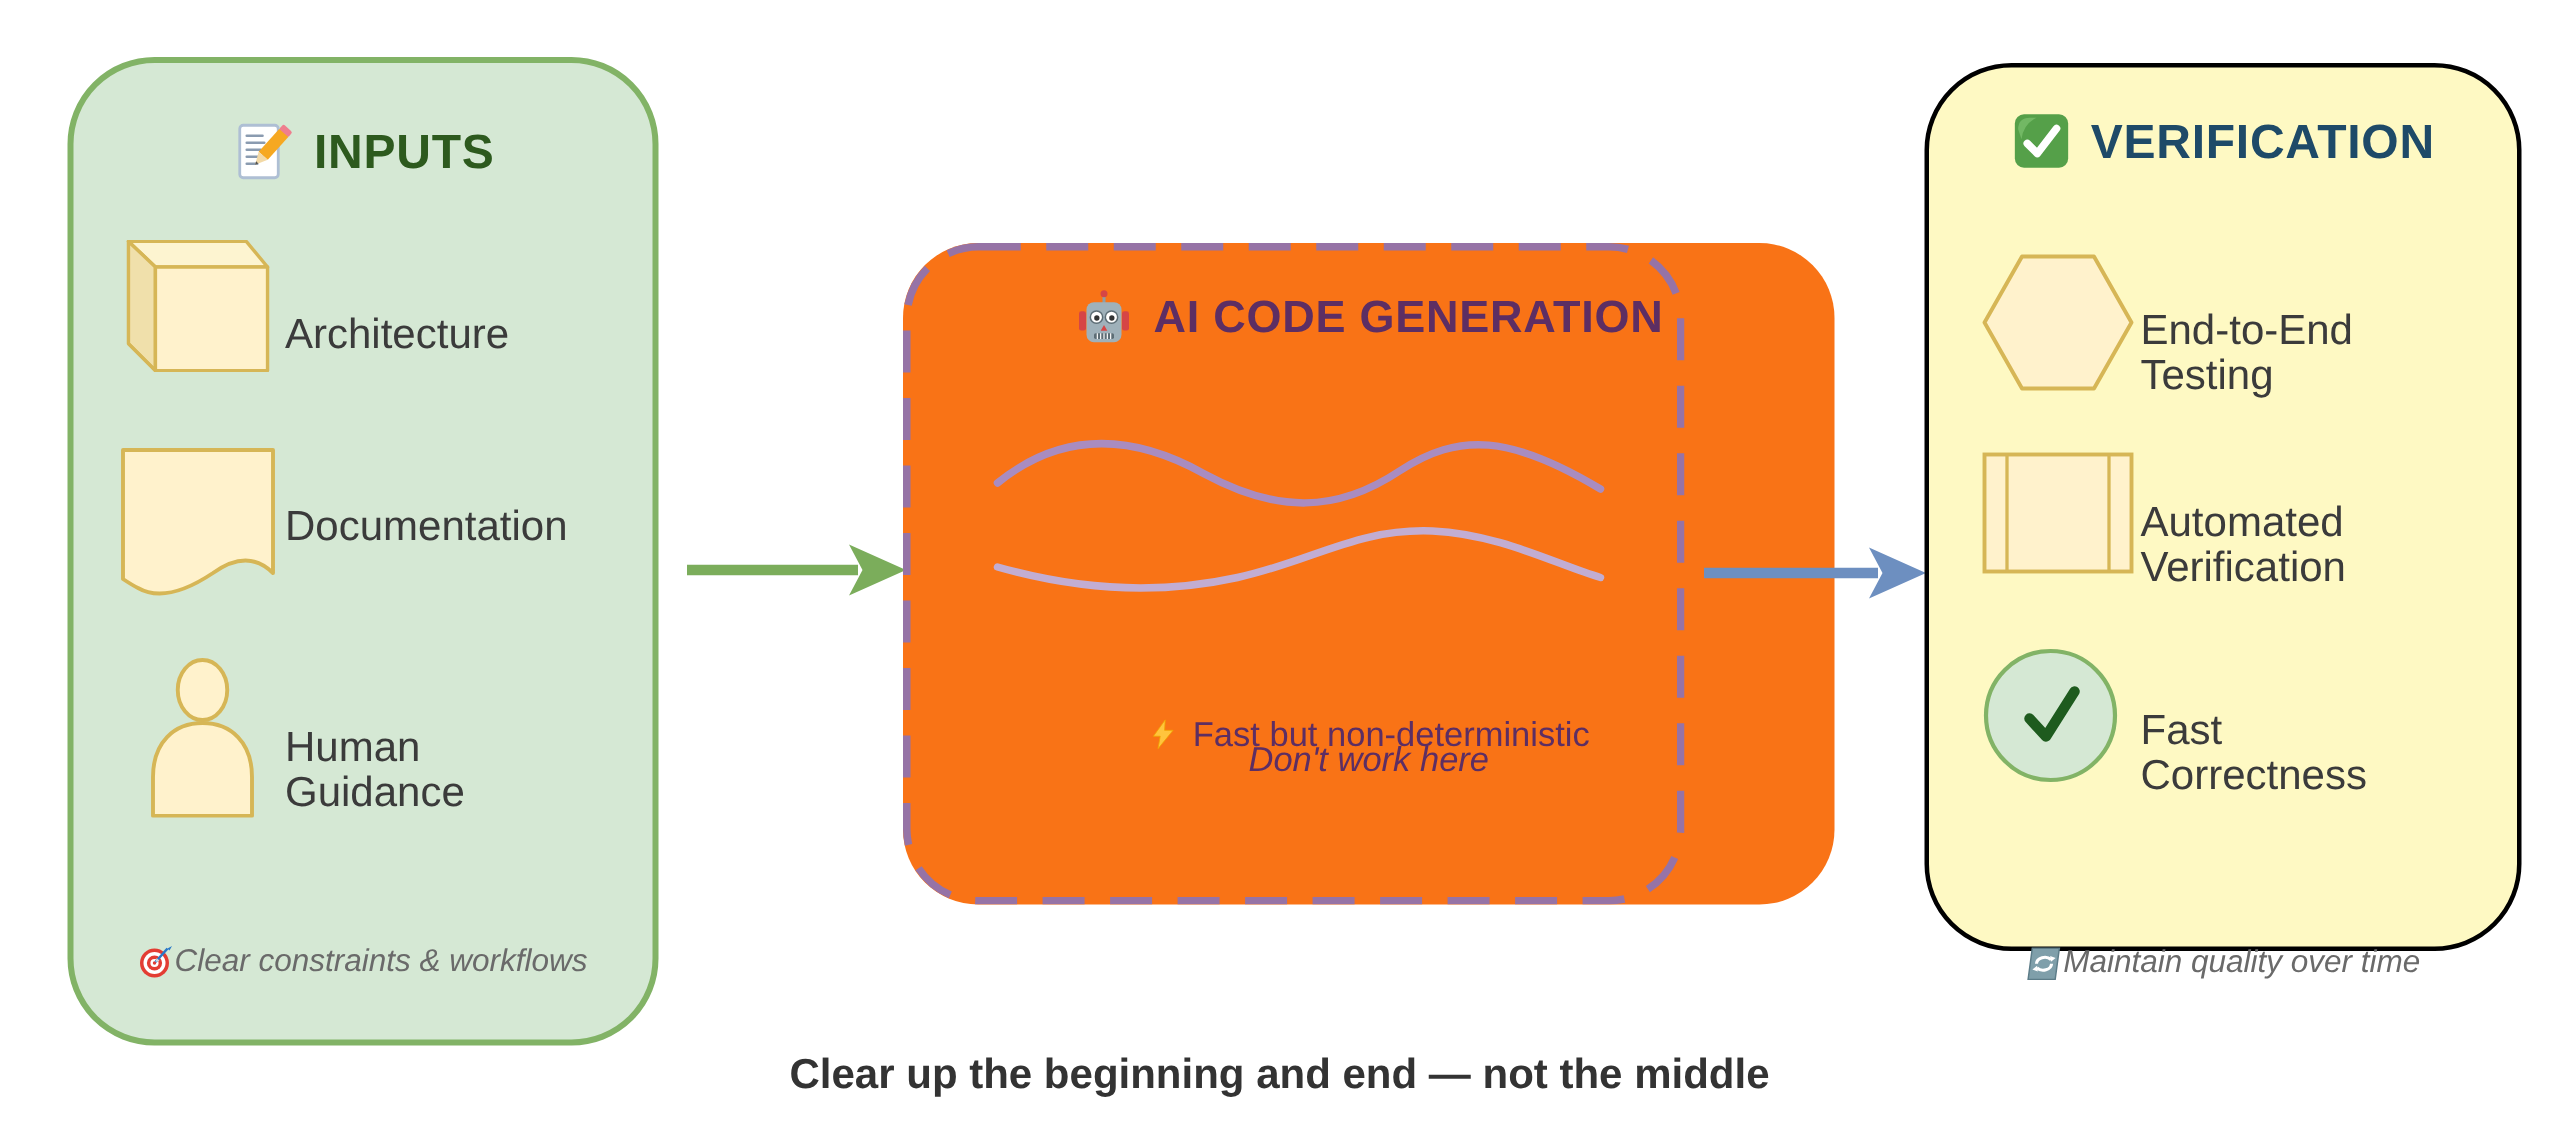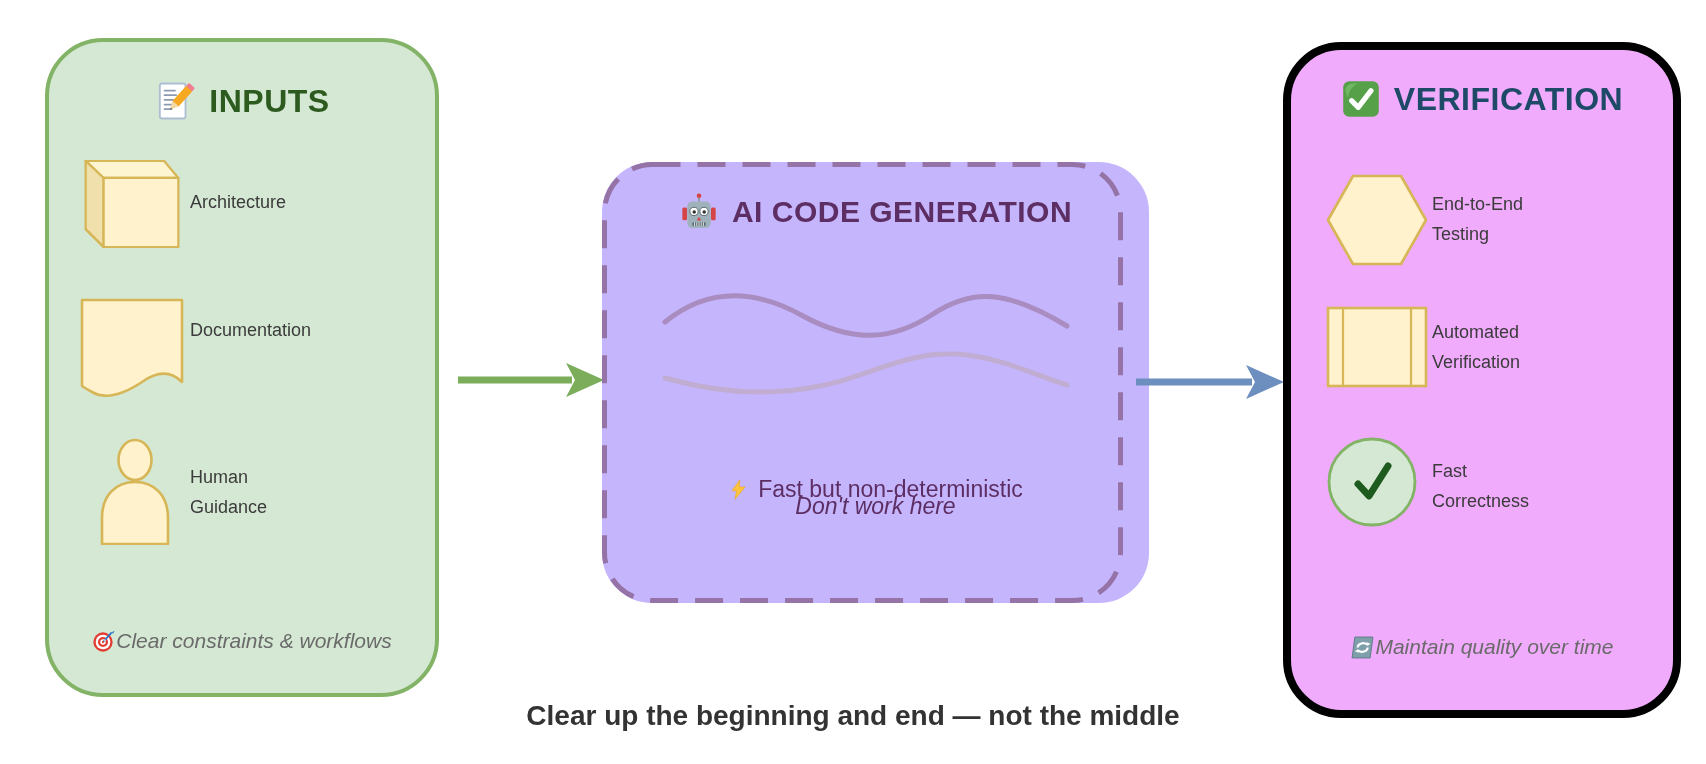--- a/index.html
+++ b/index.html
@@ -2,37 +2,37 @@
 <html><head>
 <meta charset="utf-8">
 <style>
   html,body{margin:0;padding:0;background:#fff;}
   body{font-family:"Liberation Sans", sans-serif;}
   .canvas{position:relative;width:1706px;height:764px;background:#ffffff;overflow:hidden;}
 
   
   .panel{position:absolute;box-sizing:border-box;}
   .panel-left{left:45px;top:38px;width:394px;height:659px;background:#d5e8d4;border:4px solid #82b366;border-radius:58px;}
-  .panel-mid{left:602px;top:162px;width:547px;height:441px;background:#c4b5fd;border-radius:50px;}
+  .panel-mid{left:602px;top:162px;width:621px;height:441px;background:#f97316;border-radius:50px;}
   .panel-mid-border{position:absolute;left:0;top:0;pointer-events:none;}
-  .panel-right{left:1283px;top:42px;width:398px;height:676px;background:#f0abfc;border:8px solid #000000;border-radius:58px;}
+  .panel-right{left:1283px;top:42px;width:398px;height:592px;background:#fef9c3;border:3px solid #000000;border-radius:58px;}
 
   
   .title-row{position:absolute;left:0;right:0;display:flex;align-items:center;justify-content:center;gap:13px;height:46px;}
   .title-text{font-size:32px;font-weight:bold;letter-spacing:.5px;}
   .panel-left .title-row{top:36px;}
   .panel-left .title-text{color:#2d5a1e;}
   .panel-mid .title-row{top:27px;}
   .panel-mid .title-text{font-size:30px;color:#5d2e63;}
   .panel-right .title-row{top:26px;}
   .panel-right .title-text{color:#1e4a68;}
 
   
   .item-icon{position:absolute;}
-  .item-label{position:absolute;font-size:18px;line-height:30px;color:#3b3b3b;}
+  .item-label{position:absolute;font-size:28px;line-height:30px;color:#3b3b3b;margin-top:21px;}
   .item-label span{display:block;}
 
   
   .footer-row{position:absolute;left:0;right:0;display:flex;align-items:center;justify-content:center;height:34px;}
   .footer-text{font-size:21px;font-style:italic;color:#6a6a6a;}
 
   
   .waves{position:absolute;left:53px;top:118px;}
   .note1{position:absolute;left:0;right:0;top:286px;display:flex;align-items:center;justify-content:center;gap:9px;
          font-size:23px;color:#5d2e63;margin-top:28px;}

